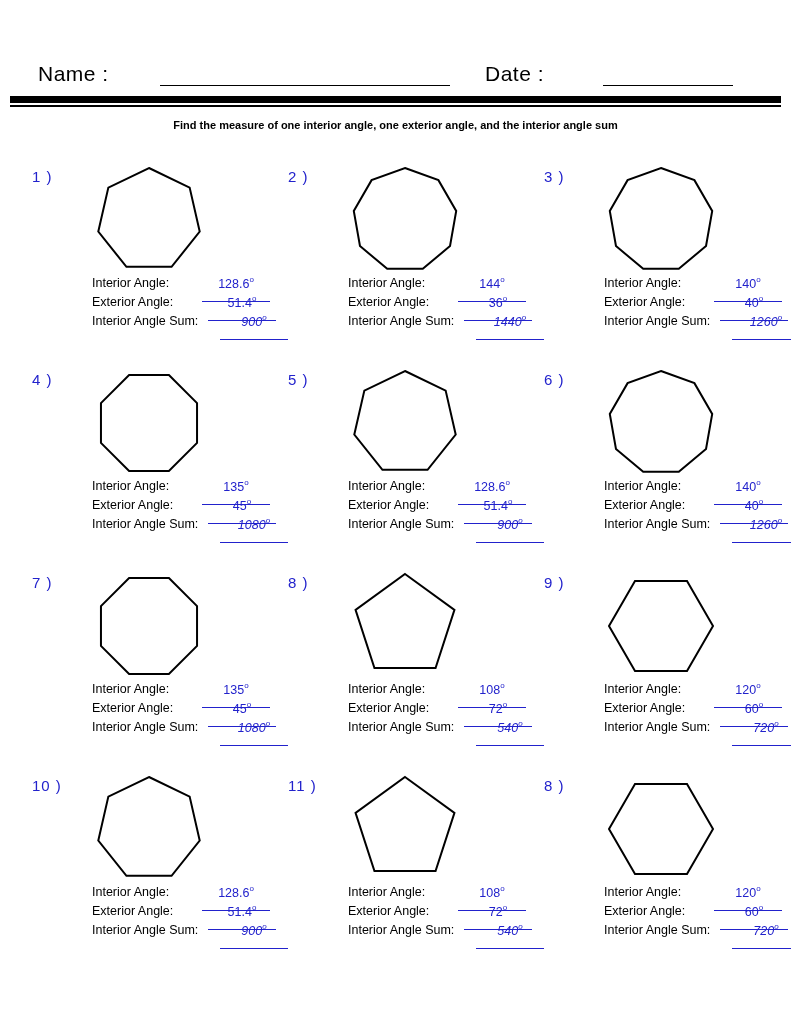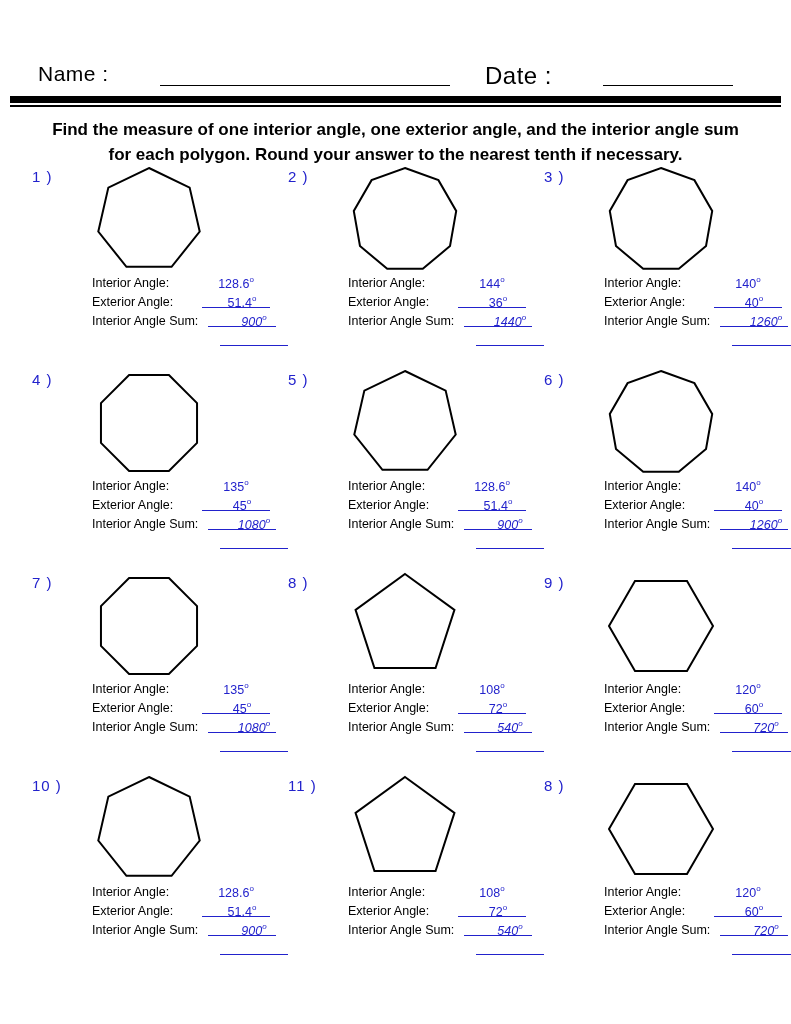--- a/index.html
+++ b/index.html
@@ -42,21 +42,21 @@
     left: 160px;
     top: 57px;
     width: 290px;
     height: 0;
     border-bottom: 1.6px solid #000;
   }
   .date-label {
     position: absolute;
     left: 485px;
     top: 34px;
-    font-size: 24px;
+    font-size: 21px;
     letter-spacing: 0.5px;
   }
   .date-rule {
     position: absolute;
     left: 603px;
     top: 57px;
     width: 130px;
     height: 0;
     border-bottom: 1.6px solid #000;
   }
@@ -80,21 +80,21 @@
     width: 100%;
   }
 
   
   .instructions {
     position: absolute;
     left: 0;
     top: 118px;
     width: 791px;
     text-align: center;
-    font-size: 17px;
+    font-size: 11px;
     font-weight: bold;
     line-height: 1.45;
     padding: 0 16px;
     box-sizing: border-box;
   }
 
   
   .grid {
     position: absolute;
     left: 0;
@@ -149,21 +149,21 @@
   }
   .ans-label {
     display: inline-block;
     color: #000;
   }
   .ans-val {
     position: absolute;
     color: #2222cc;
     border-bottom: 1.2px solid #2222cc;
     text-align: center;
-    padding-bottom: 16px;
+    padding-bottom: 10px;
     font-size: 12.5px;
   }
   .ans-val .deg {
     font-size: 8px;
     vertical-align: super;
     position: relative;
     top: -1px;
   }
   
   .ans-val.v1 { left: 110px; width: 68px; }
@@ -183,21 +183,20 @@
   </div>
 
   <div class="bar-wrap">
     <div class="bar-thick"></div>
     <div class="bar-gap"></div>
     <div class="bar-thin"></div>
   </div>
 
   <div class="instructions">
     <div>Find the measure of one interior angle, one exterior angle, and the interior angle sum</div>
-    <div>for each polygon. Round your answer to the nearest tenth if necessary.</div>
   </div>
 
   <div class="grid" id="grid">
       <div class="row">
         <div class="cell c0">
           <div class="qnum">1 )</div>
           <div class="shape">
             <svg width="130" height="112" viewBox="0 0 130 112">
               <polygon points="65.00,4.00 105.66,23.58 115.70,67.57 87.56,102.85 42.44,102.85 14.30,67.57 24.34,23.58" fill="none" stroke="#000000" stroke-width="2" stroke-linejoin="miter"></polygon>
             </svg>

